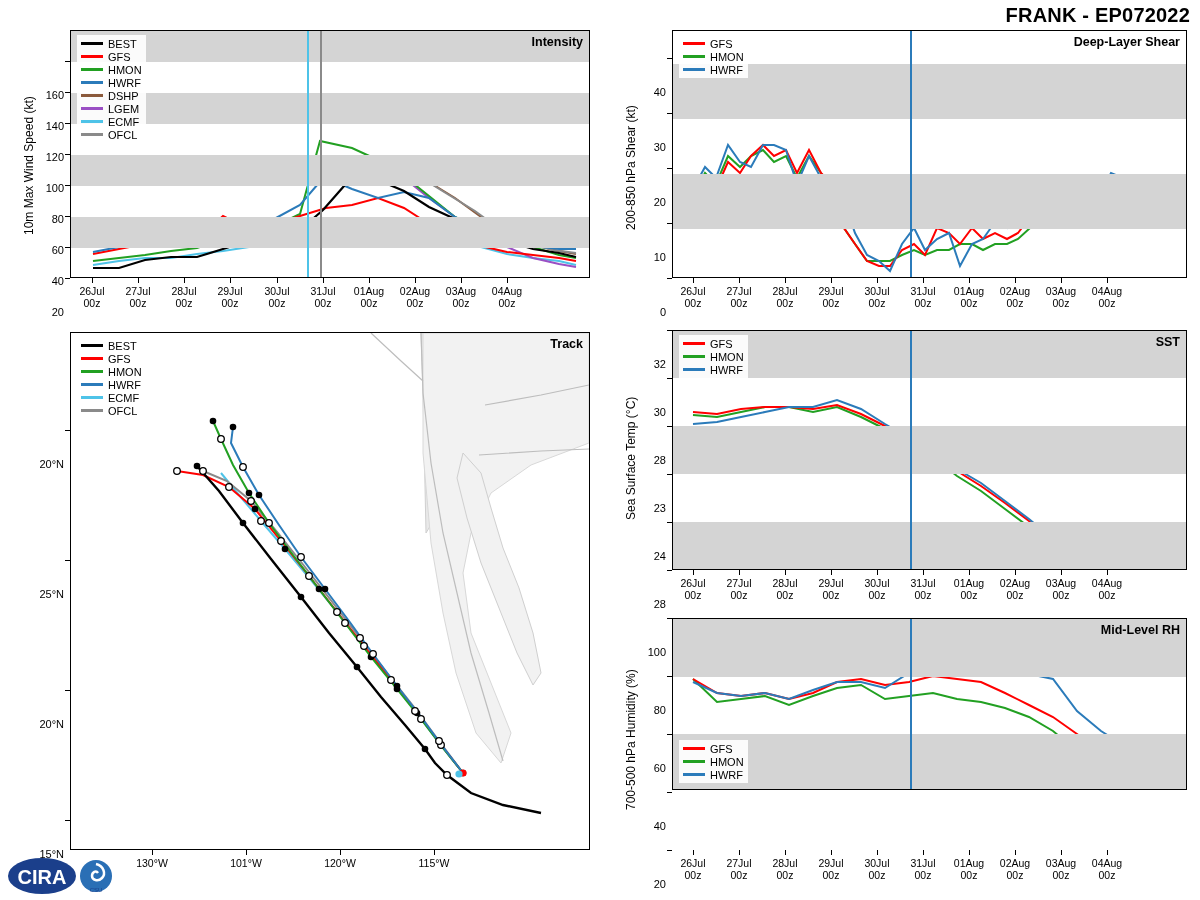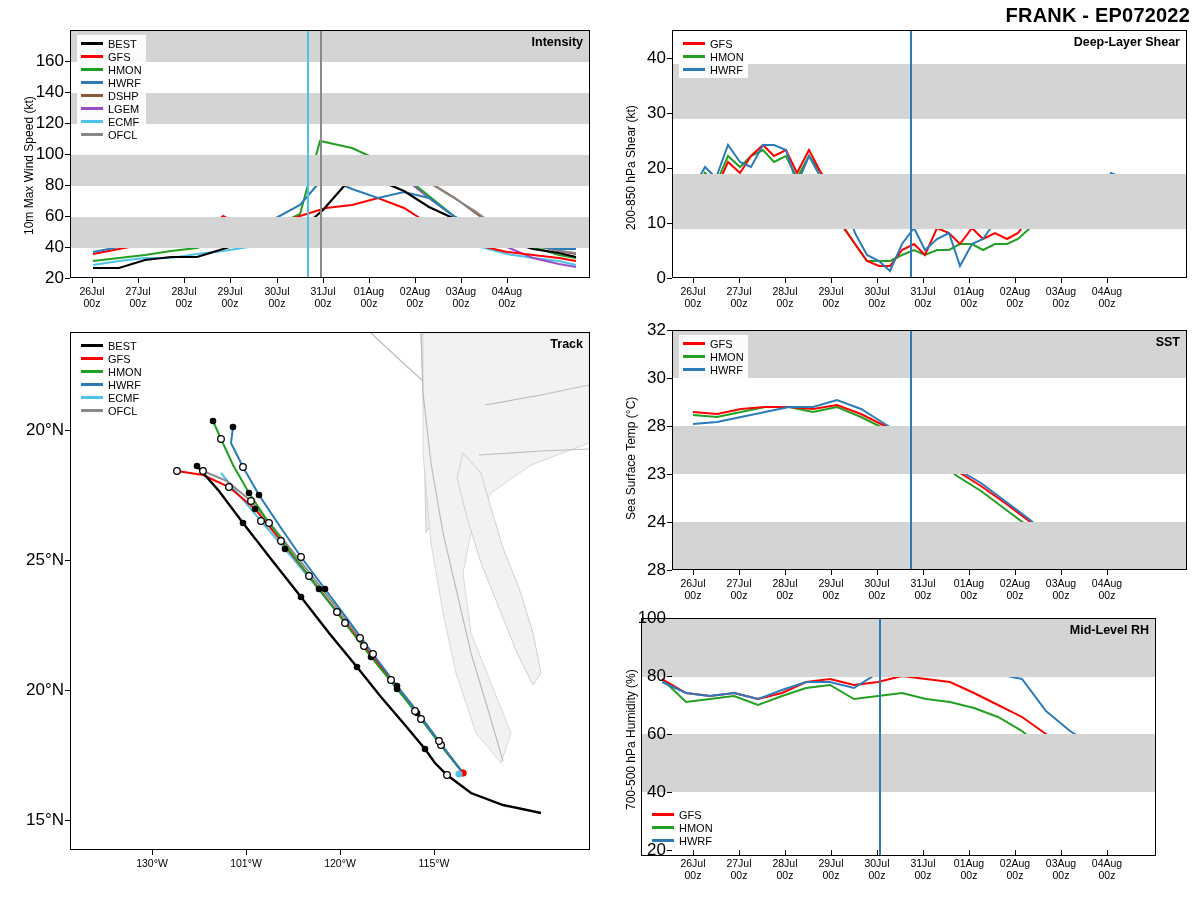--- a/index.html
+++ b/index.html
@@ -11,21 +11,21 @@
   .hdr-right{position:absolute;right:10px;top:4px;font-size:20px;font-weight:bold;color:#000;letter-spacing:.2px;}
 
   
   .panel{position:absolute;box-sizing:border-box;border:1px solid #000;background:#fff;}
   .plot{position:absolute;left:0;top:0;right:0;bottom:0;overflow:hidden;}
   .band{position:absolute;left:0;right:0;background:#d4d4d4;}
   .vline{position:absolute;top:0;bottom:0;width:2px;}
   .panel-title{position:absolute;right:6px;top:4px;font-size:12.5px;font-weight:bold;color:#000;}
 
   
-  .ytick{position:absolute;font-size:17px;color:#000;text-align:right;transform:translateY(-50%);}
+  .ytick{position:absolute;font-size:11px;color:#000;text-align:right;transform:translateY(-50%);margin-top:34px;}
   .ytickmark{position:absolute;height:1px;width:5px;background:#000;}
   .xtickmark{position:absolute;width:1px;height:5px;background:#000;}
   .xlab{position:absolute;font-size:10.5px;color:#000;text-align:center;line-height:11.5px;}
   .ylabel{position:absolute;font-size:12px;color:#000;transform-origin:0 0;transform:rotate(-90deg);white-space:nowrap;}
 
   
   .legend{position:absolute;background:rgba(255,255,255,0.9);padding:2px 4px;}
   .legrow{display:flex;align-items:center;height:13px;}
   .legline{width:22px;height:3px;margin-right:5px;}
   .legtext{font-size:11px;color:#000;}
@@ -440,21 +440,21 @@
       <div class="xlab" style="left:985px;top:578px;width:60px;white-space:pre-line;">02Aug
 00z</div>
     <div class="xtickmark" style="left:1061px;top:570px;"></div>
       <div class="xlab" style="left:1031px;top:578px;width:60px;white-space:pre-line;">03Aug
 00z</div>
     <div class="xtickmark" style="left:1107px;top:570px;"></div>
       <div class="xlab" style="left:1077px;top:578px;width:60px;white-space:pre-line;">04Aug
 00z</div>
   </div>
 
-  <div class="panel" id="p-rh" style="left:641px;top:618px;width:515px;height:238px;">
+  <div class="panel" id="p-rh" style="left:672px;top:618px;width:515px;height:172px;">
     <div class="plot">
       <div class="band" style="top:0px;height:58px;"></div>
       <div class="band" style="top:115px;height:58px;"></div>
       <div class="vline" style="left:237px;background:#2b7bba;"></div>
 
       <svg width="513" height="230" viewBox="0 0 513 230">
         <polyline fill="none" stroke="#22a022" stroke-width="2" points="20,60 44,83 68,80 92,77 116,86 140,77 164,69 188,66 212,80 236,77 260,74 284,80 308,83 332,89 356,98 380,112 404,132 428,146 452,157 470,160"></polyline>
         <polyline fill="none" stroke="#ff0000" stroke-width="2" points="20,60 44,74 68,77 92,74 116,80 140,74 164,63 188,60 212,66 236,63 260,57 284,60 308,63 332,74 356,86 380,98 404,115 428,132 452,144 470,146"></polyline>
         <polyline fill="none" stroke="#2b7bba" stroke-width="2" points="20,63 44,74 68,77 92,74 116,80 140,71 164,63 188,63 212,69 236,54 260,49 284,46 308,43 332,52 356,55 380,60 404,92 428,112 452,127 470,133"></polyline>
       </svg>
@@ -516,14 +516,23 @@
       <div class="xlab" style="left:985px;top:858px;width:60px;white-space:pre-line;">02Aug
 00z</div>
     <div class="xtickmark" style="left:1061px;top:850px;"></div>
       <div class="xlab" style="left:1031px;top:858px;width:60px;white-space:pre-line;">03Aug
 00z</div>
     <div class="xtickmark" style="left:1107px;top:850px;"></div>
       <div class="xlab" style="left:1077px;top:858px;width:60px;white-space:pre-line;">04Aug
 00z</div>
   </div>
 
+  <div class="logo">
+    <svg width="120" height="40" viewBox="0 0 120 40">
+      <ellipse cx="34" cy="20" rx="34" ry="18" fill="#1b3f8b"></ellipse>
+      <text x="34" y="28" font-family="Liberation Sans, sans-serif" font-size="20" font-weight="bold" fill="#ffffff" text-anchor="middle">CIRA</text>
+      <circle cx="88" cy="20" r="16" fill="#2a6fb5"></circle>
+      <path d="M88,8 C96,10 98,18 94,22 C90,26 84,24 84,20 C84,16 88,14 90,17" fill="none" stroke="#ffffff" stroke-width="2.5"></path>
+      <text x="88" y="36" font-family="Liberation Sans, sans-serif" font-size="6" fill="#1b3f8b" text-anchor="middle">CSU</text>
+    </svg>
+  </div>
 
 </div>
 
 </body></html>

